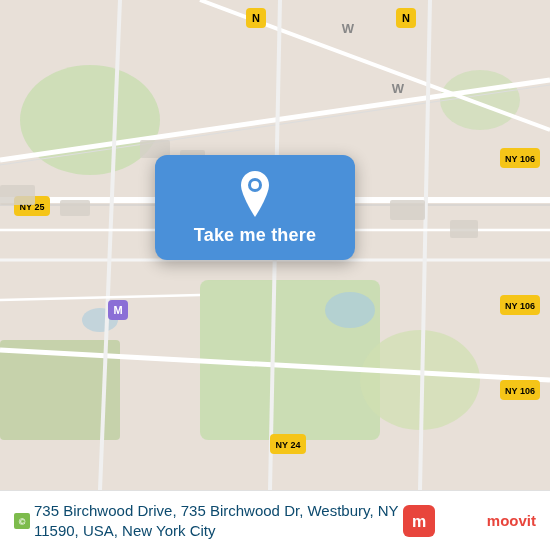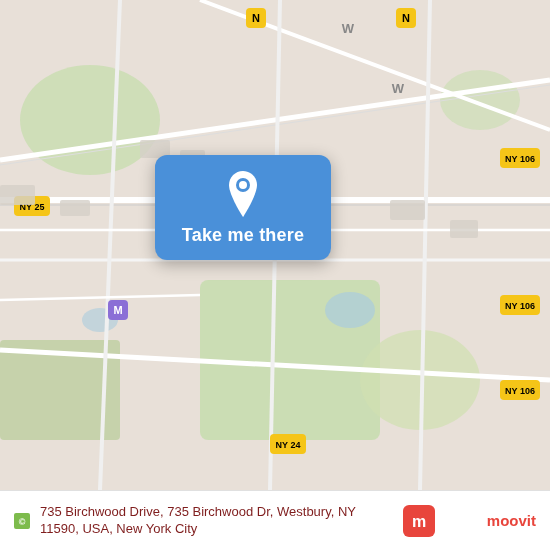--- a/index.html
+++ b/index.html
@@ -25,21 +25,21 @@
       width: 100%;
       height: 100%;
       position: absolute;
       top: 0; left: 0;
     }
 
     #take-me-there-popup {
       position: absolute;
       top: 155px;
       left: 155px;
-      width: 176px;
+      width: 200px;
       background: #4a90d9;
       border-radius: 12px;
       display: flex;
       flex-direction: column;
       align-items: center;
       padding: 16px 20px 14px;
       box-shadow: 0 4px 16px rgba(0,0,0,0.3);
       cursor: pointer;
     }
 
@@ -76,24 +76,24 @@
       gap: 3px;
     }
 
     #osm-logo {
       width: 16px;
       height: 16px;
       display: inline-block;
     }
 
     #address-text {
-      font-size: 13px;
-      color: #7f1d1d;
+      font-size: 15px;
+      color: #0c4a6e;
       flex: 1;
-      margin: 0 10px;
+      margin: 0 4px;
       line-height: 1.3;
     }
 
     #moovit-logo {
       display: flex;
       align-items: center;
       gap: 4px;
     }
 
     #moovit-icon {

